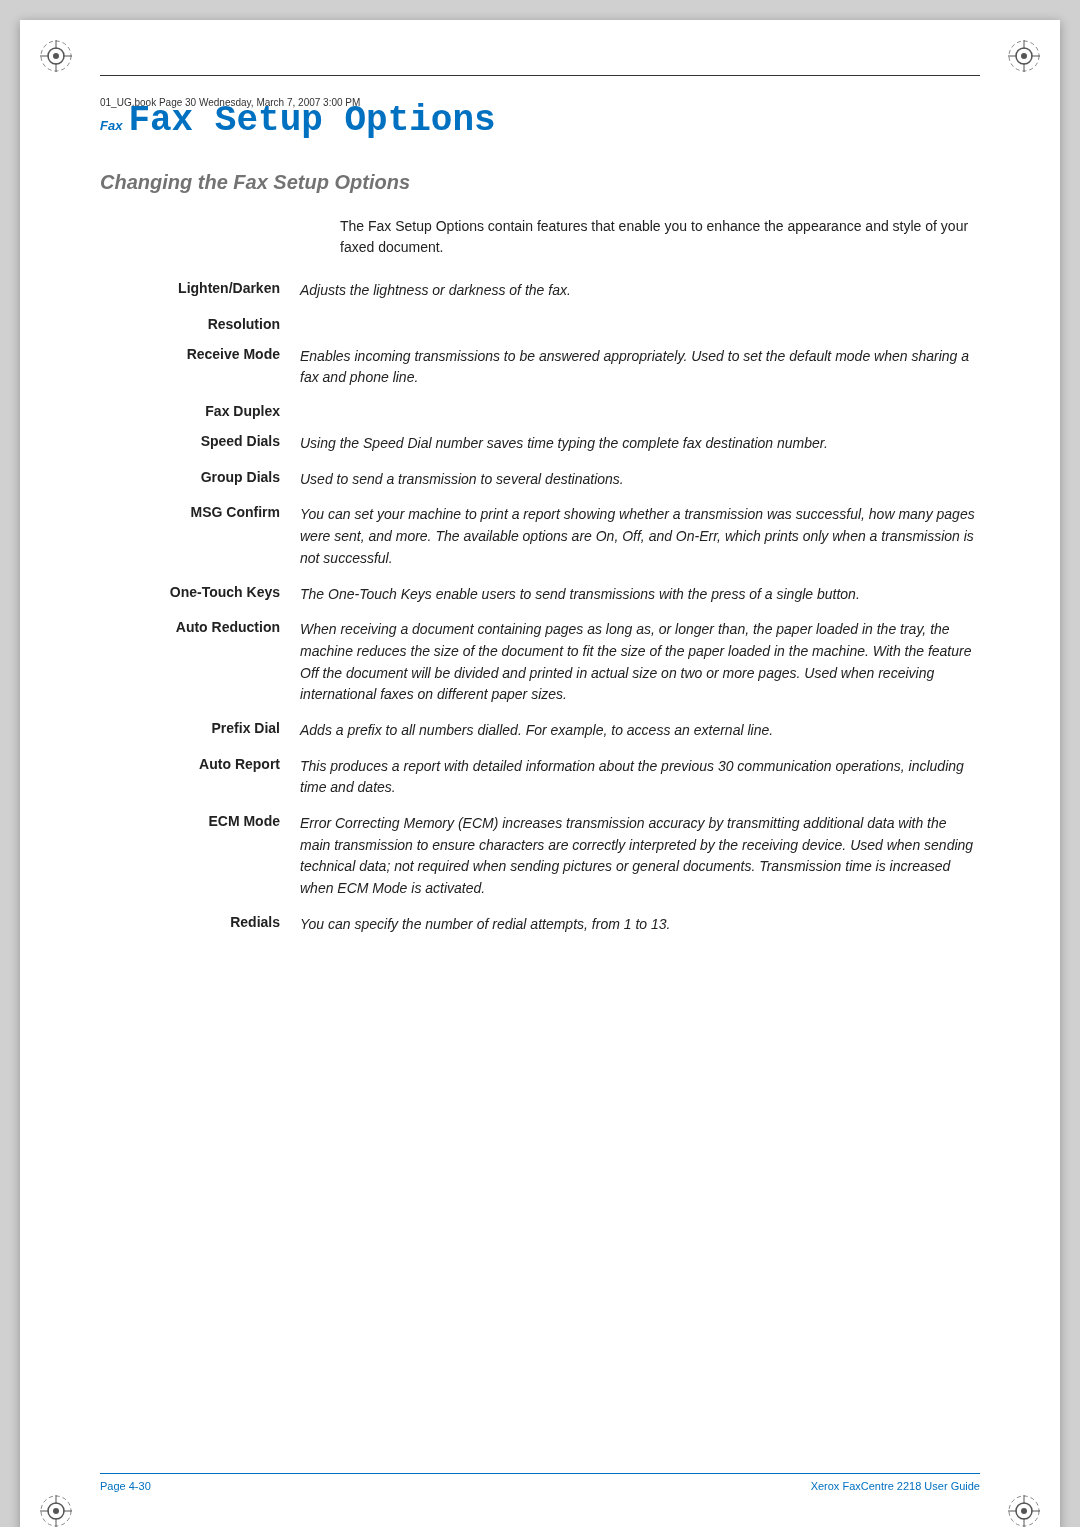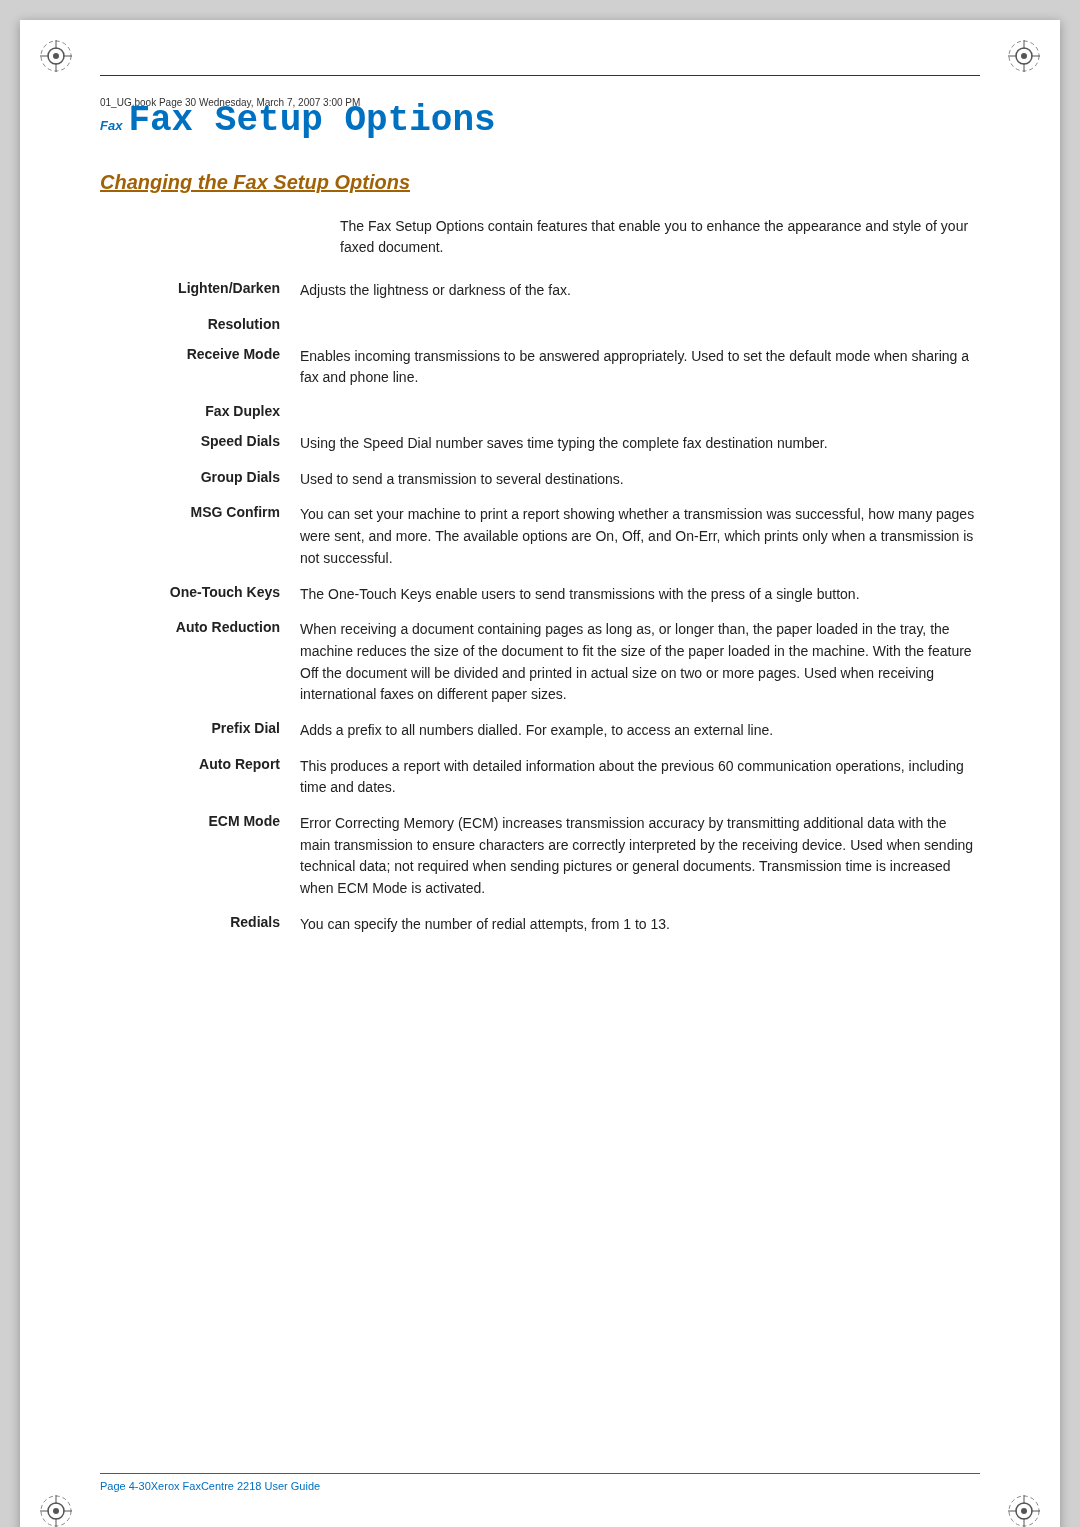--- a/index.html
+++ b/index.html
@@ -80,24 +80,23 @@
       font-weight: bold;
       color: #0070c0;
       font-family: Liberation Mono, monospace;
     }
 
     
     .section-heading {
       font-size: 20px;
       font-weight: bold;
       font-style: italic;
-      color: #a16207;
+      color: #737373;
       margin-bottom: 22px;
       margin-top: 10px;
-      text-decoration: underline;
     }
 
     
     .intro-paragraph {
       font-size: 14px;
       color: #222;
       line-height: 1.5;
       margin-left: 240px;
       margin-bottom: 22px;
     }
@@ -122,32 +121,33 @@
       padding-right: 20px;
       padding-top: 0;
       flex-shrink: 0;
     }
 
     .def-desc {
       font-size: 14px;
       color: #222;
       line-height: 1.55;
       flex: 1;
+      font-style: italic;
     }
 
     
     .footer {
       position: absolute;
       bottom: 55px;
       left: 80px;
       right: 80px;
       border-top: 1.5px solid #0070c0;
       padding-top: 6px;
       display: flex;
-      justify-content: flex-start;
+      justify-content: space-between;
       align-items: center;
     }
 
     .footer-left {
       font-size: 11px;
       color: #0070c0;
     }
 
     .footer-right {
       font-size: 11px;
@@ -275,21 +275,21 @@
         <div class="def-entry">
           <span class="def-term">Auto Reduction</span>
           <span class="def-desc">When receiving a document containing pages as long as, or longer than, the paper loaded in the tray, the machine reduces the size of the document to fit the size of the paper loaded in the machine. With the feature Off the document will be divided and printed in actual size on two or more pages. Used when receiving international faxes on different paper sizes.</span>
         </div>
         <div class="def-entry">
           <span class="def-term">Prefix Dial</span>
           <span class="def-desc">Adds a prefix to all numbers dialled. For example, to access an external line.</span>
         </div>
         <div class="def-entry">
           <span class="def-term">Auto Report</span>
-          <span class="def-desc">This produces a report with detailed information about the previous 60 communication operations, including time and dates.</span>
+          <span class="def-desc">This produces a report with detailed information about the previous 30 communication operations, including time and dates.</span>
         </div>
         <div class="def-entry">
           <span class="def-term">ECM Mode</span>
           <span class="def-desc">Error Correcting Memory (ECM) increases transmission accuracy by transmitting additional data with the main transmission to ensure characters are correctly interpreted by the receiving device. Used when sending technical data; not required when sending pictures or general documents. Transmission time is increased when ECM Mode is activated.</span>
         </div>
         <div class="def-entry">
           <span class="def-term">Redials</span>
           <span class="def-desc">You can specify the number of redial attempts, from 1 to 13.</span>
         </div>
       </div>

